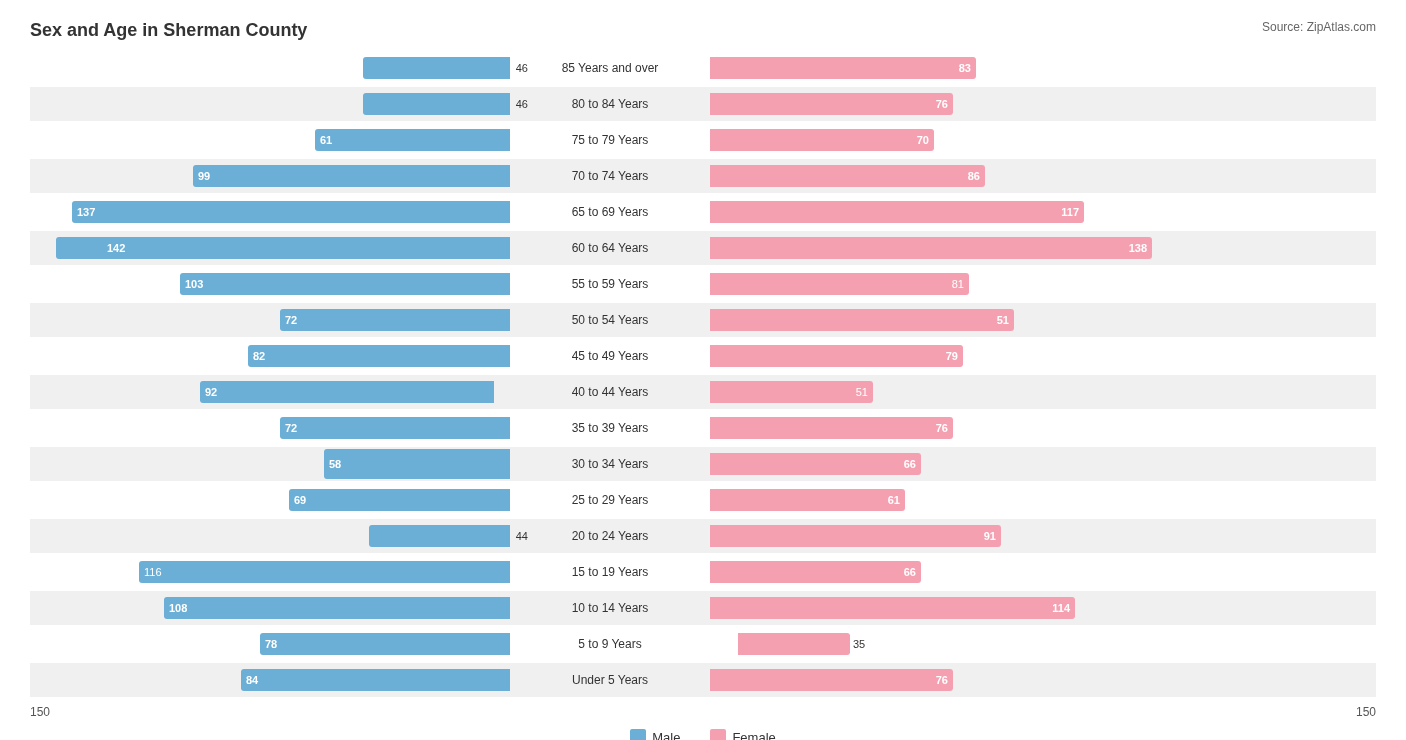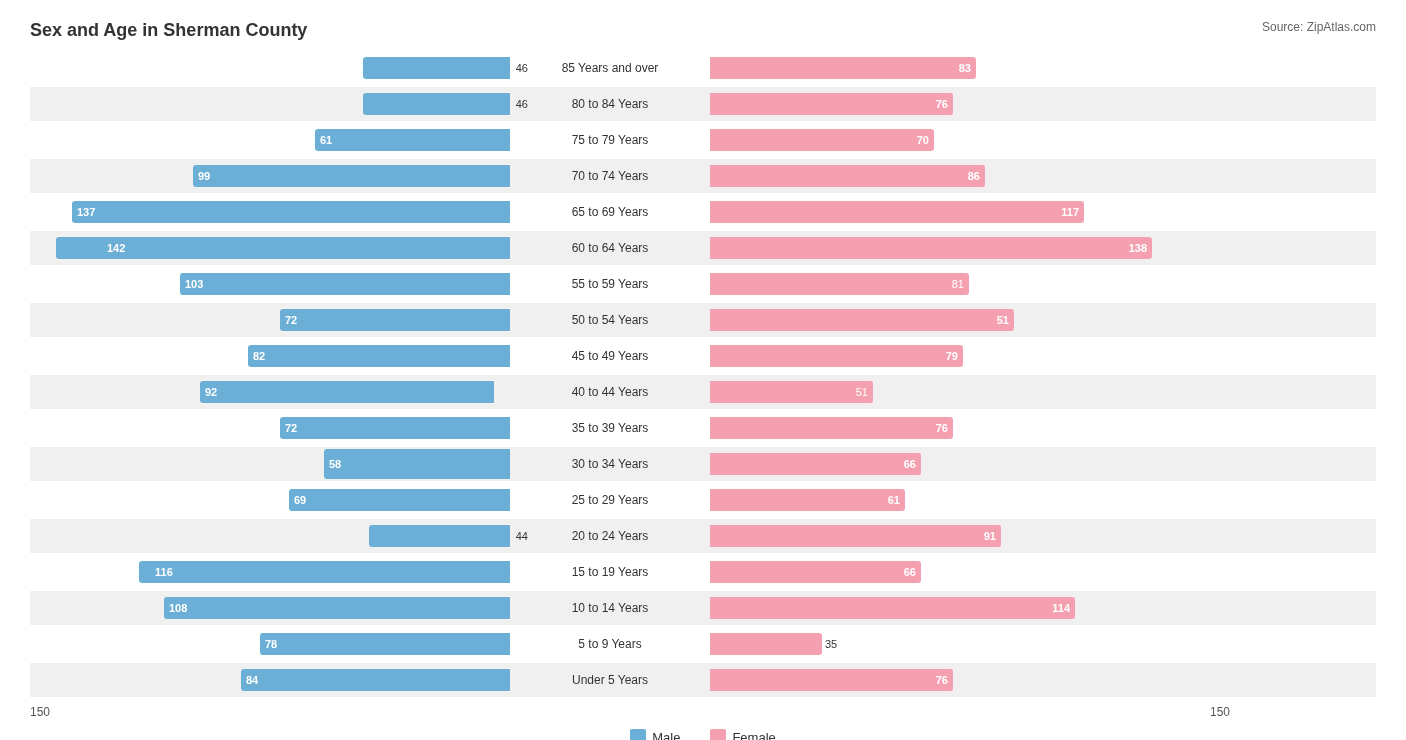--- a/index.html
+++ b/index.html
@@ -54,20 +54,21 @@
       width: 200px;
       text-align: center;
       font-size: 12px;
       color: #333;
       flex-shrink: 0;
       padding: 0 8px;
     }
     .axis-labels {
       display: flex;
       margin-top: 8px;
+      justify-content: space-between;
     }
     .axis-left {
       width: 500px;
       text-align: left;
       font-size: 12px;
       color: #555;
       padding-left: 0;
     }
     .axis-right {
       width: 500px;
@@ -289,21 +290,21 @@
         <div class="label-cell">20 to 24 Years</div>
         <div style="width: 480px; display: flex; align-items: center; position: relative; height: 100%;">
           <div style="width: 291px; height: 22px; background: rgb(244, 160, 176); border-radius: 0px 3px 3px 0px; position: absolute; left: 0px; display: flex; align-items: center; justify-content: flex-end;">
             <span style="font-size: 11px; color: white; font-weight: bold; padding: 0px 5px; white-space: nowrap;">91</span>
           </div>
         </div>
       </div>
       <div class="row" style="background: rgb(255, 255, 255);">
         <div class="left-section" style="width: 480px;">
           <div style="width: 371px; height: 22px; background: rgb(107, 174, 214); border-radius: 3px 0px 0px 3px; position: absolute; right: 0px; display: flex; align-items: center;">
-            <span style="font-size: 11px; color: white; font-weight: bold; padding: 0px 16px; white-space: nowrap;">116</span>
+            <span style="font-size: 11px; color: white; font-weight: normal; padding: 0px 5px; white-space: nowrap;">116</span>
           </div>
         </div>
         <div class="label-cell">15 to 19 Years</div>
         <div style="width: 480px; display: flex; align-items: center; position: relative; height: 100%;">
           <div style="width: 211px; height: 22px; background: rgb(244, 160, 176); border-radius: 0px 3px 3px 0px; position: absolute; left: 0px; display: flex; align-items: center; justify-content: flex-end;">
             <span style="font-size: 11px; color: white; font-weight: bold; padding: 0px 5px; white-space: nowrap;">66</span>
           </div>
         </div>
       </div>
       <div class="row" style="background: rgb(240, 240, 240);">
@@ -319,21 +320,21 @@
           </div>
         </div>
       </div>
       <div class="row" style="background: rgb(255, 255, 255);">
         <div class="left-section" style="width: 480px;">
           <div style="width: 250px; height: 22px; background: rgb(107, 174, 214); border-radius: 3px 0px 0px 3px; position: absolute; right: 0px; display: flex; align-items: center;">
             <span style="font-size: 11px; color: white; font-weight: bold; padding: 0px 5px; white-space: nowrap;">78</span>
           </div>
         </div>
         <div class="label-cell">5 to 9 Years</div>
-        <div style="width: 480px; display: flex; align-items: center; position: relative; height: 100%;">
+        <div style="width: 480px; display: flex; align-items: center; position: relative; height: 100%; margin-left: 28px;">
           <div style="width: 112px; height: 22px; background: rgb(244, 160, 176); border-radius: 0px 3px 3px 0px; position: absolute; left: 0px; display: flex; align-items: center; justify-content: flex-end;">
             <span style="font-size: 11px; color: rgb(51, 51, 51); white-space: nowrap; position: absolute; left: 115px;">35</span>
           </div>
         </div>
       </div>
       <div class="row" style="background: rgb(240, 240, 240);">
         <div class="left-section" style="width: 480px;">
           <div style="width: 269px; height: 22px; background: rgb(107, 174, 214); border-radius: 3px 0px 0px 3px; position: absolute; right: 0px; display: flex; align-items: center;">
             <span style="font-size: 11px; color: white; font-weight: bold; padding: 0px 5px; white-space: nowrap;">84</span>
           </div>

